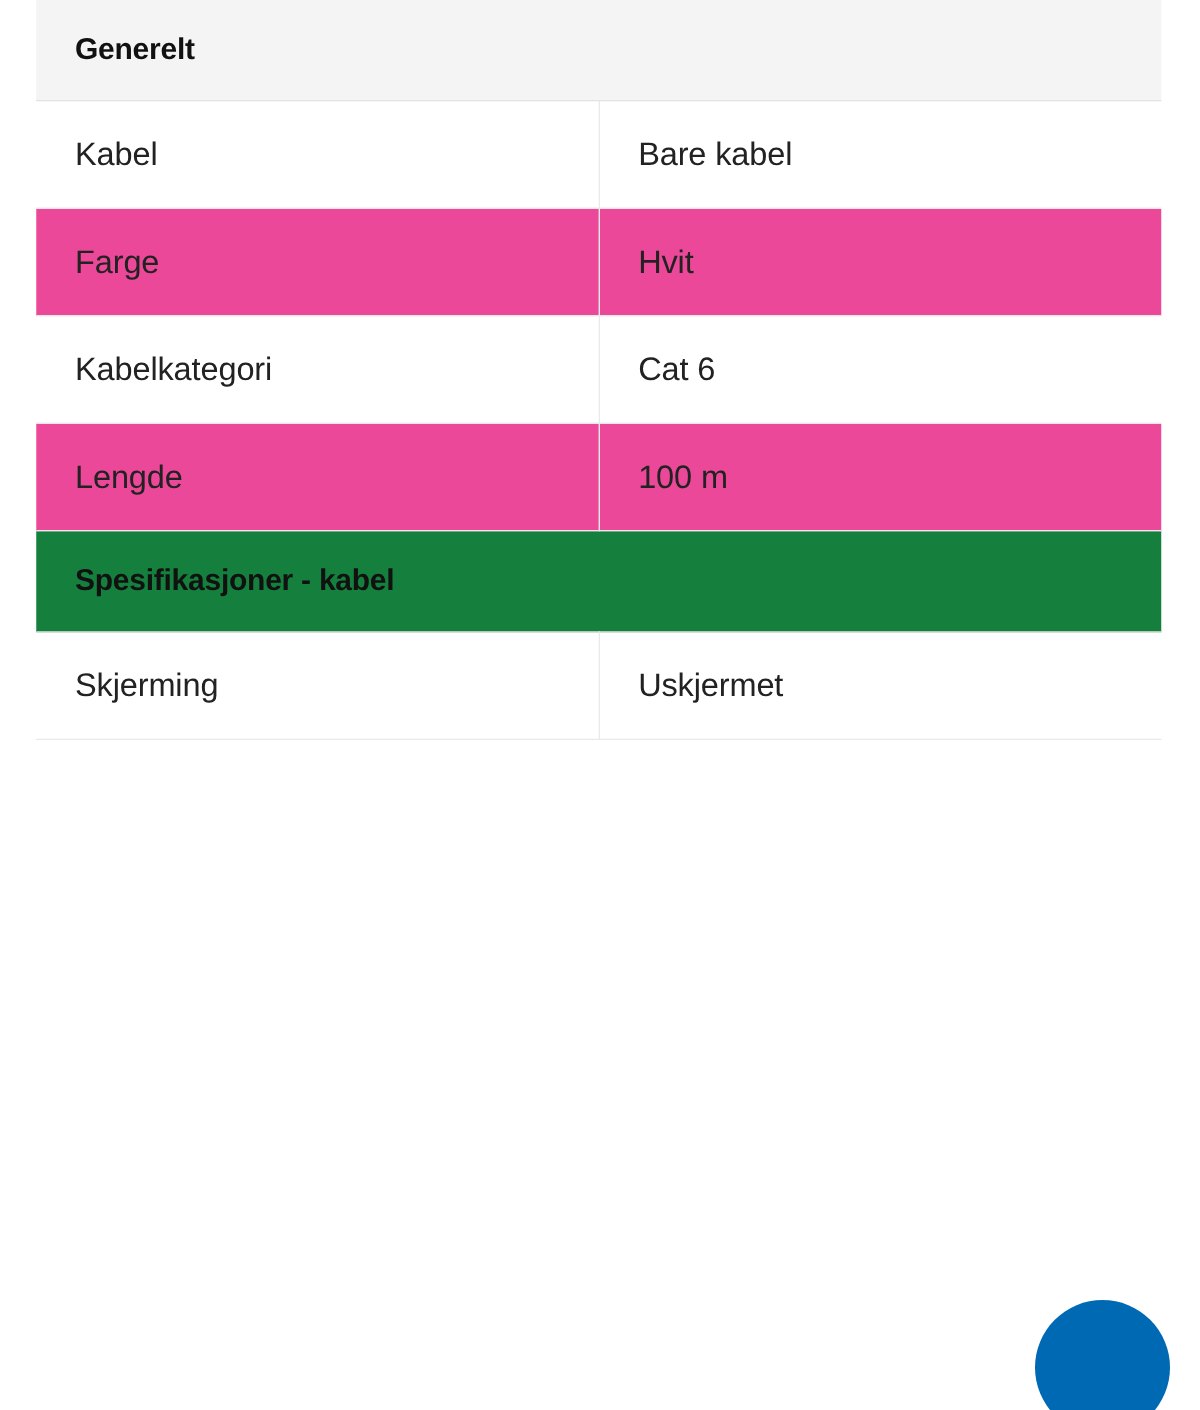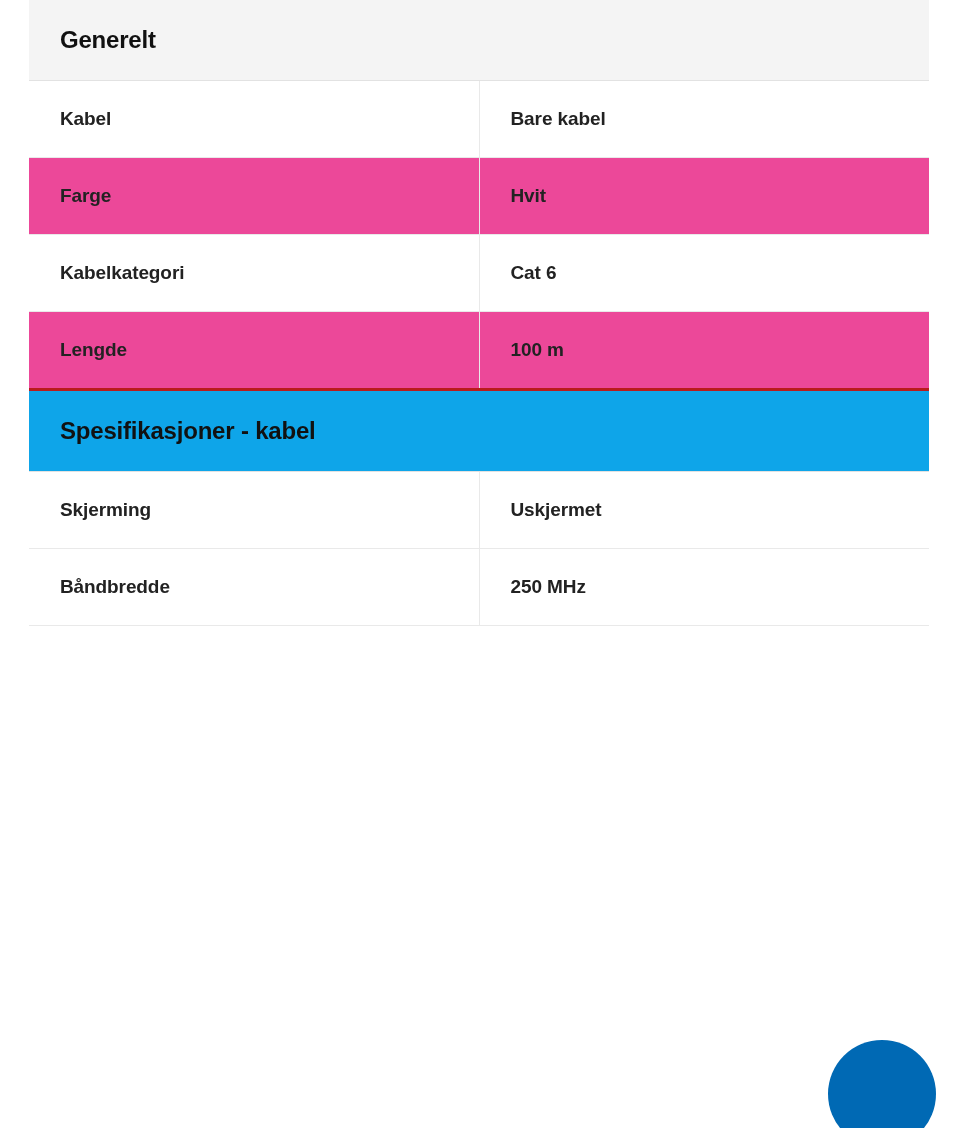--- a/index.html
+++ b/index.html
@@ -27,44 +27,44 @@
     background: #f4f4f4;
     padding: 26px 0 26px 31px;
     font-size: 24px;
     font-weight: bold;
     letter-spacing: -0.2px;
     color: #111111;
     border-bottom: 1px solid #e2e2e2;
   }
 
   .spec-row td {
-    font-size: 19px;
-    font-weight: bold;
+    font-size: 26px;
+    font-weight: normal;
     color: #222222;
     padding: 27px 0 27px 31px;
     border-bottom: 1px solid #e9e9e9;
     vertical-align: middle;
     letter-spacing: -0.1px;
   }
 
   .spec-row .label-cell {
     width: 451px;
     border-right: 1px solid #e9e9e9;
   }
 
   .spec-row.odd td {
     background: #ffffff;
   }
   .spec-row.even td {
     background: #ec4899;
   }
 
   .section-row.sub td {
-    background: #0ea5e9;
-    border-top: 3px solid #b91c1c;
+    background: #15803d;
+    border-top: 1px solid #b91c1c;
   }
 
   .chat-bubble {
     position: absolute;
     right: 24px;
     bottom: -20px;
     width: 108px;
     height: 108px;
     border-radius: 50%;
     background: #0069b4;
@@ -97,21 +97,17 @@
         <td class="value-cell">100 m</td>
       </tr>
 
       <tr class="section-row sub">
         <td colspan="2">Spesifikasjoner - kabel</td>
       </tr>
       <tr class="spec-row odd">
         <td class="label-cell">Skjerming</td>
         <td class="value-cell">Uskjermet</td>
       </tr>
-      <tr class="spec-row odd">
-        <td class="label-cell">Båndbredde</td>
-        <td class="value-cell">250 MHz</td>
-      </tr>
     </tbody>
   </table>
 </div>
 
 <div class="chat-bubble" style="background: rgb(0, 105, 180);"></div>
 
 </body></html>

